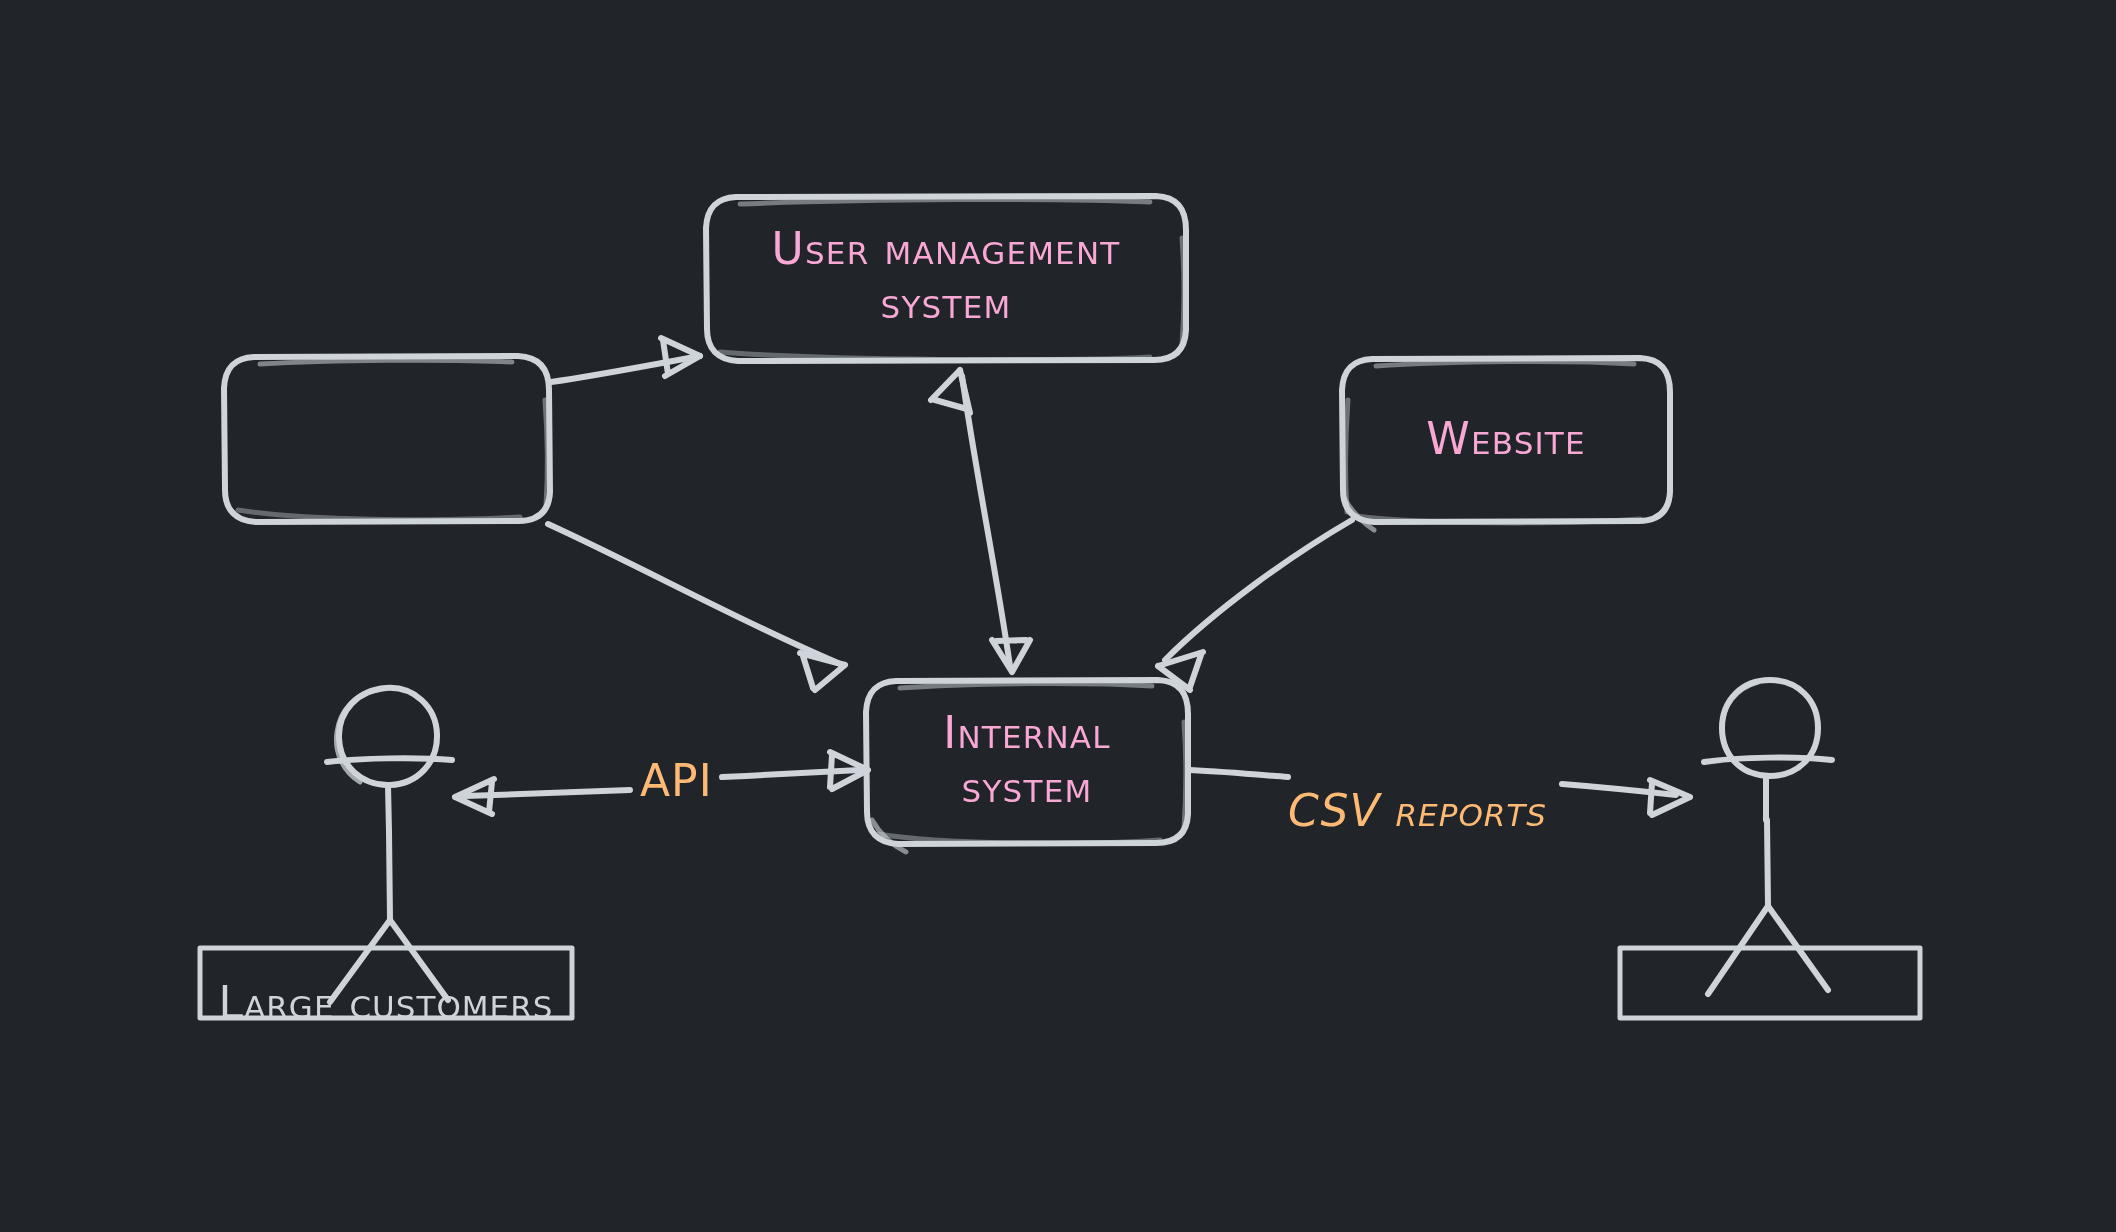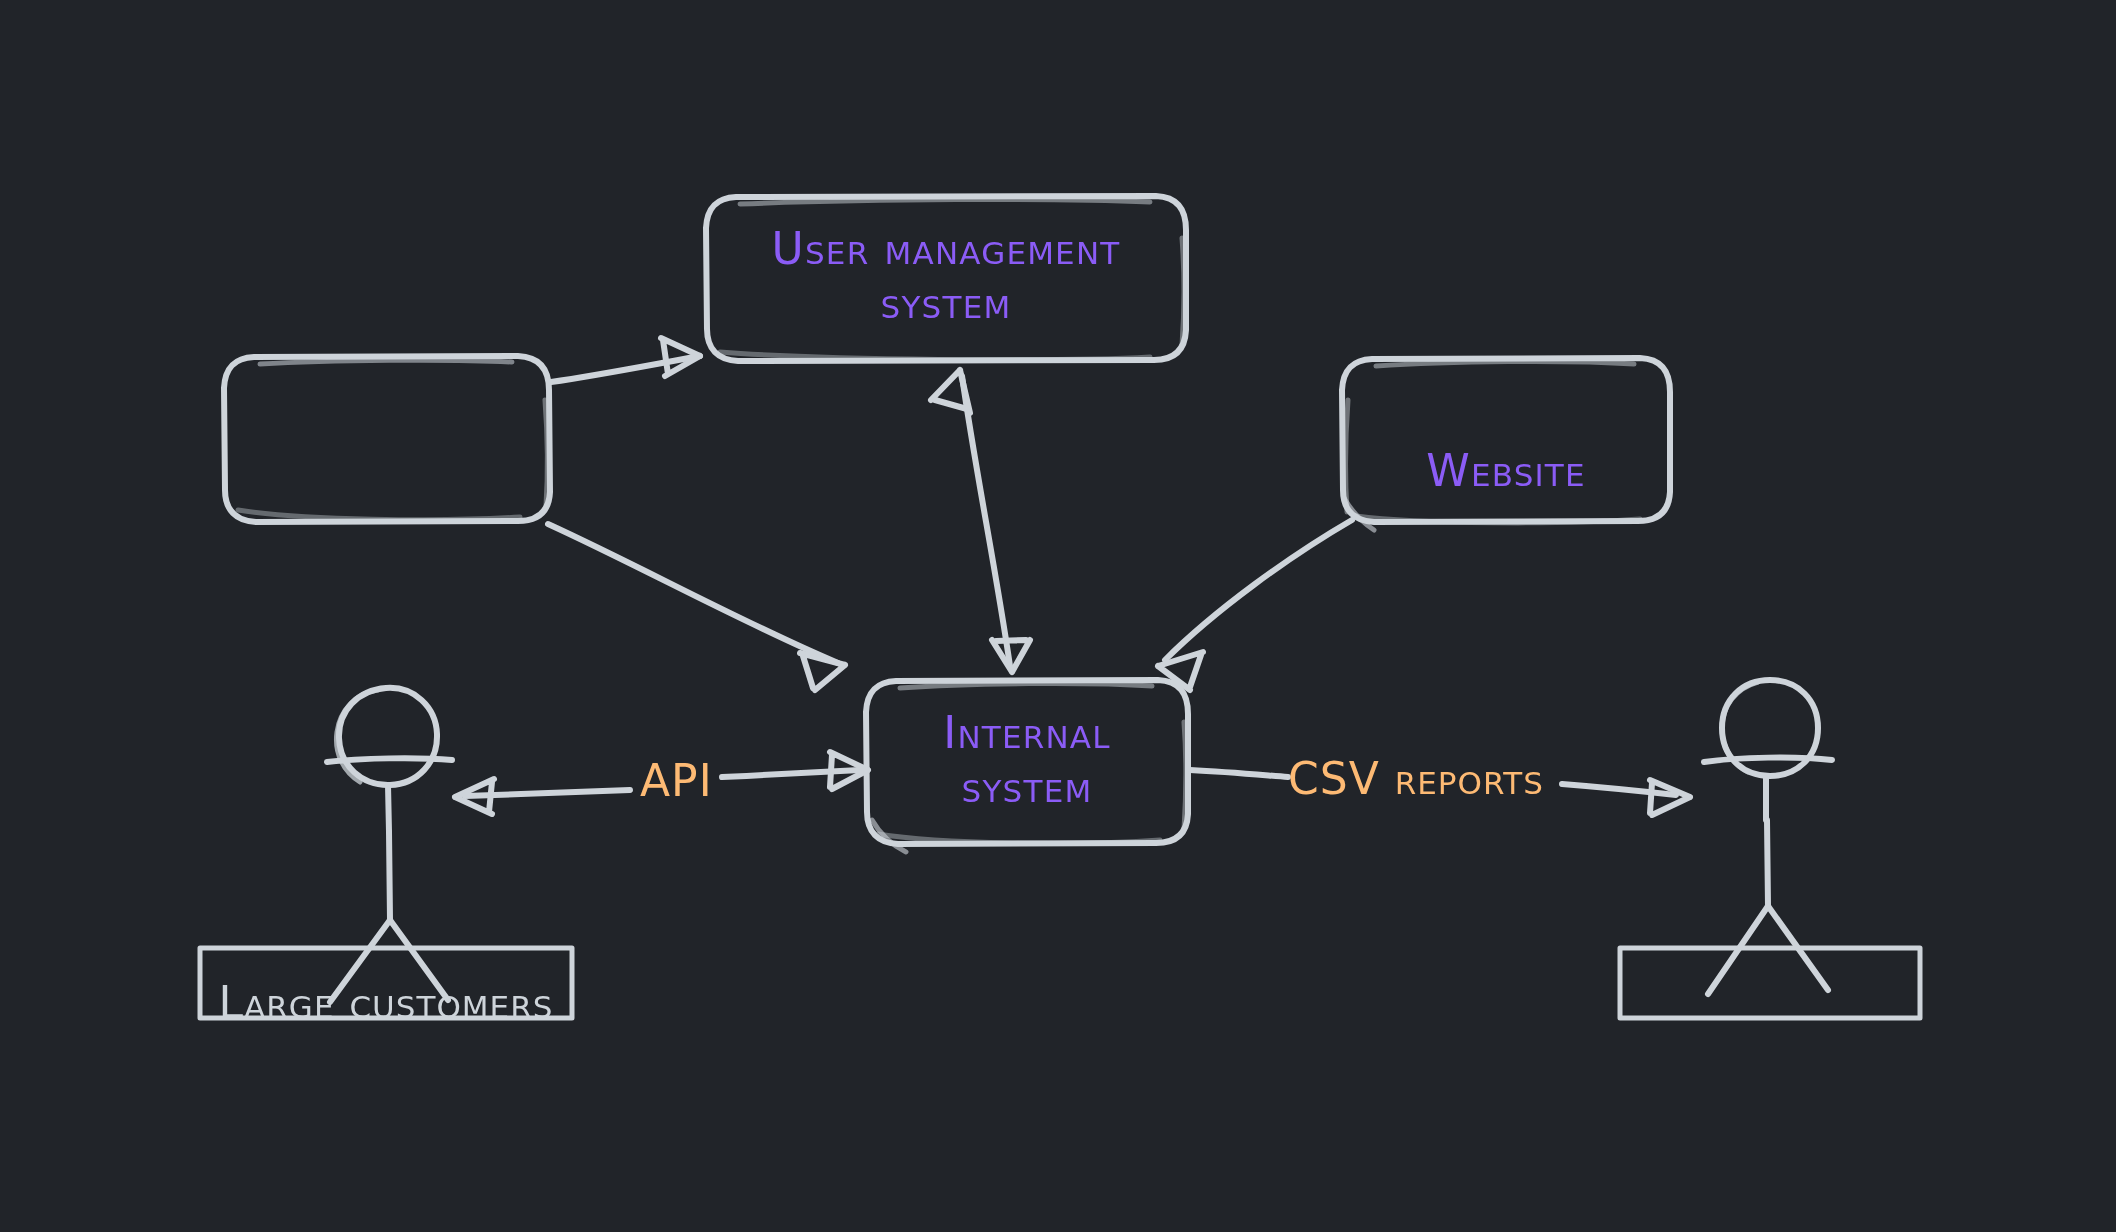--- a/index.html
+++ b/index.html
@@ -39,21 +39,21 @@
   }
   .arrowhead {
     fill: none;
     stroke: #ced4da;
     stroke-width: 6;
     stroke-linecap: round;
     stroke-linejoin: round;
   }
   .node-label {
     position: absolute;
-    color: #8b5cf6;
+    color: #f9a8d4;
     text-align: center;
     font-family: "DejaVu Sans", sans-serif;
     font-weight: 400;
     font-variant: small-caps;
     font-size: 44px;
     line-height: 1.22;
     letter-spacing: 1.2px;
     white-space: pre-line;
     pointer-events: none;
   }
@@ -188,25 +188,25 @@
     <g>
       <rect x="1620" y="948" width="300" height="70" class="stroke-thin"></rect>
     </g>
 
   </svg>
 
 
   <div class="node-label" style="left:706px; top:222px; width:480px;">User management
 system</div>
 
-  <div class="node-label" style="left:1342px; top:412px; width:328px;margin-top:32px;">Website</div>
+  <div class="node-label" style="left:1342px; top:412px; width:328px;">Website</div>
 
   <div class="node-label" style="left:866px; top:706px; width:322px;">Internal
 system</div>
 
   <div class="edge-label" style="left:640px; top:755px;">API</div>
 
-  <div class="edge-label" style="left:1288px; top:753px;">CSV reports</div>
+  <div class="edge-label" style="left:1288px; top:785px;font-style:italic;">CSV reports</div>
 
   <div class="actor-label" style="left:200px; top:953px; width:372px; box-sizing:border-box;">Large customers</div>
 
 
 </div>
 
 </body></html>

